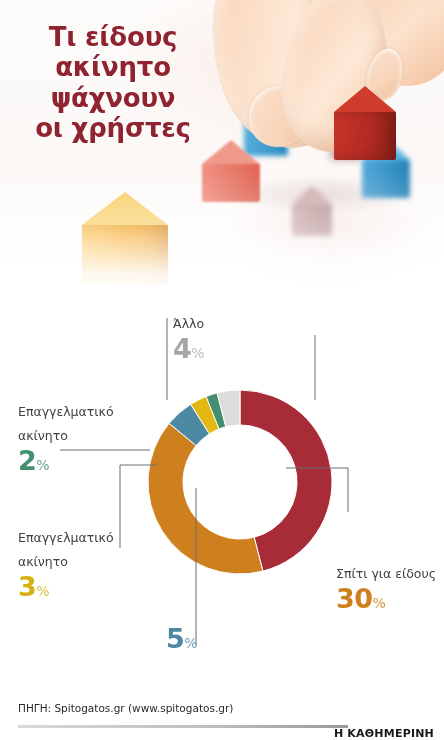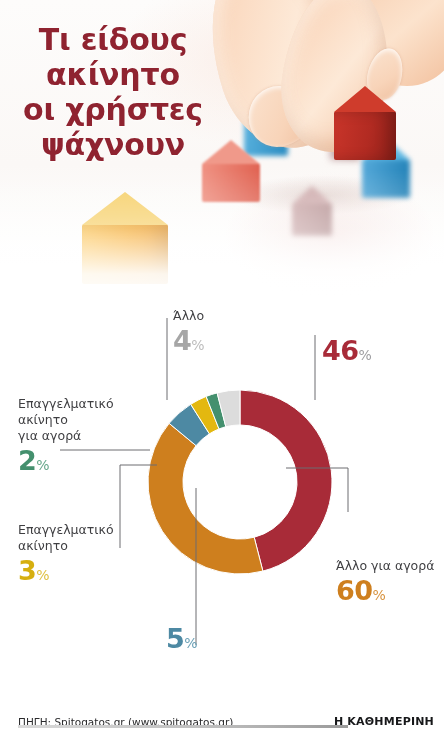--- a/index.html
+++ b/index.html
@@ -82,21 +82,21 @@
 
   
   #title {
     position: absolute;
     left: 18px; top: 22px;
     width: 190px;
     text-align: center;
     color: #8f2330;
     font-family: "DejaVu Sans", sans-serif;
     font-weight: bold;
-    font-size: 30px;
+    font-size: 26px;
     line-height: 1.17;
     letter-spacing: -0.2px;
     text-shadow: 0 1px 2px rgba(255,255,255,0.9);
   }
   #title .tline { display: block; white-space: nowrap; }
 
   
   #chart-area {
     position: absolute;
     left: 0; top: 300px;
@@ -107,20 +107,21 @@
   .lbl {
     position: absolute;
     font-family: "DejaVu Sans", sans-serif;
   }
   .lbl .cat {
     font-size: 12.5px;
     color: #3f3f42;
     line-height: 1.28;
     white-space: nowrap;
     font-weight: normal;
+    margin-top: 8px;
   }
   .lbl .val {
     font-weight: bold;
     line-height: 1;
     margin-top: 3px;
     white-space: nowrap;
   }
   .lbl .val .num { font-size: 27px; letter-spacing: -0.5px; }
   .lbl .val .pct { font-size: 14px; font-weight: normal; }
 
@@ -128,35 +129,35 @@
   .lbl.left  { text-align: left; }
 
   
   #footer {
     position: absolute;
     left: 0; top: 695px;
     width: 444px; height: 45px;
   }
   #source {
     position: absolute;
-    left: 18px; top: 21px;
+    left: 18px; top: 7px;
     font-family: "DejaVu Sans", sans-serif;
     font-size: 10.5px;
     color: #2a2a2c;
     white-space: nowrap;
   }
   #footer-rule {
     position: absolute;
     left: 18px; top: 30px;
     width: 330px; height: 3px;
     background: linear-gradient(90deg, #d9d9d9 0%, #bdbdbd 60%, #9a9a9a 100%);
   }
   #brand {
     position: absolute;
-    right: 10px; top: 20px;
+    right: 10px; top: 32px;
     font-family: "DejaVu Sans", sans-serif;
     font-size: 11px;
     font-weight: bold;
     letter-spacing: 0.2px;
     color: #17181a;
     white-space: nowrap;
   }
 </style>
 </head>
 <body>
@@ -216,22 +217,22 @@
       <div class="roof" style="border-width:0 43px 33px 43px; border-color:transparent transparent #f6d06a transparent;"></div>
       <div class="body" style="top:33px; width:86px; height:59px; background:linear-gradient(100deg,#fcc14a 0%, #f7a928 50%, #e98f18 100%); box-shadow: inset -10px 0 16px rgba(0,0,0,0.1);"></div>
     </div>
 
     <div class="photo-fade"></div>
   </div>
 
   <div id="title">
     <span class="tline">Τι είδους</span>
     <span class="tline">ακίνητο</span>
+    <span class="tline">ψάχνουν</span>
     <span class="tline">οι χρήστες</span>
-    <span class="tline">ψάχνουν</span>
   </div>
 
   <div id="chart-area">
 
     <svg id="donut-svg" width="444" height="395" viewBox="0 0 444 395">
 
       <g id="donut-slices">
           <path d="M240,90 A92,92 0 0 1 262.8794696191666,271.10965082383404 L254.18527116388333,237.24798351077712 A57.04,57.04 0 0 0 240,124.96000000000001 Z" fill="#A82B38" stroke="#ffffff" stroke-width="1"></path>
           <path d="M262.8794696191666,271.10965082383404 A92,92 0 0 1 169.1127816646274,123.35699294312056 L196.04992463206898,145.64133562473475 A57.04,57.04 0 0 0 254.18527116388333,237.24798351077712 Z" fill="#CE7F1E" stroke="#ffffff" stroke-width="1"></path>
           <path d="M169.1127816646274,123.35699294312056 A92,92 0 0 1 190.70393486193228,104.32183085381463 L209.436439614398,133.83953512936506 A57.04,57.04 0 0 0 196.04992463206898,145.64133562473475 Z" fill="#4D89A3" stroke="#ffffff" stroke-width="1"></path>
@@ -251,42 +252,38 @@
     </svg>
 
     <div class="lbl left" style="left:173px; top:8px;">
       <div class="cat">Άλλο</div>
       <div class="val">
         <span class="num" style="color:#A6A6A6;">4</span><span class="pct" style="color:#BDBDBD;">%</span>
       </div>
     </div>
 
     <div class="lbl right" style="left:322px; top:34px;">
-      <div class="val">
-        <span class="num" style="color:#A82B38;">46</span><span class="pct" style="color:#9d9da0;">%</span>
-      </div>
     </div>
 
     <div class="lbl right" style="left:336px; top:258px;">
-      <div class="cat">Άλλο για αγορά</div>
-      <div class="val">
-        <span class="num" style="color:#CE7F1E;">60</span><span class="pct" style="color:#D89440;">%</span>
+      <div class="cat">Σπίτι για είδους</div>
+      <div class="val">
+        <span class="num" style="color:#CE7F1E;">30</span><span class="pct" style="color:#D89440;">%</span>
       </div>
     </div>
 
     <div class="lbl left" style="left:166px; top:322px;">
       <div class="val">
         <span class="num" style="color:#4D89A3;">5</span><span class="pct" style="color:#6AA0B6;">%</span>
       </div>
     </div>
 
     <div class="lbl left" style="left:18px; top:96px;">
       <div class="cat">Επαγγελματικό</div>
       <div class="cat">ακίνητο</div>
-      <div class="cat">για αγορά</div>
       <div class="val">
         <span class="num" style="color:#44906E;">2</span><span class="pct" style="color:#66A78A;">%</span>
       </div>
     </div>
 
     <div class="lbl left" style="left:18px; top:222px;">
       <div class="cat">Επαγγελματικό</div>
       <div class="cat">ακίνητο</div>
       <div class="val">
         <span class="num" style="color:#D6AF10;">3</span><span class="pct" style="color:#DFC143;">%</span>

